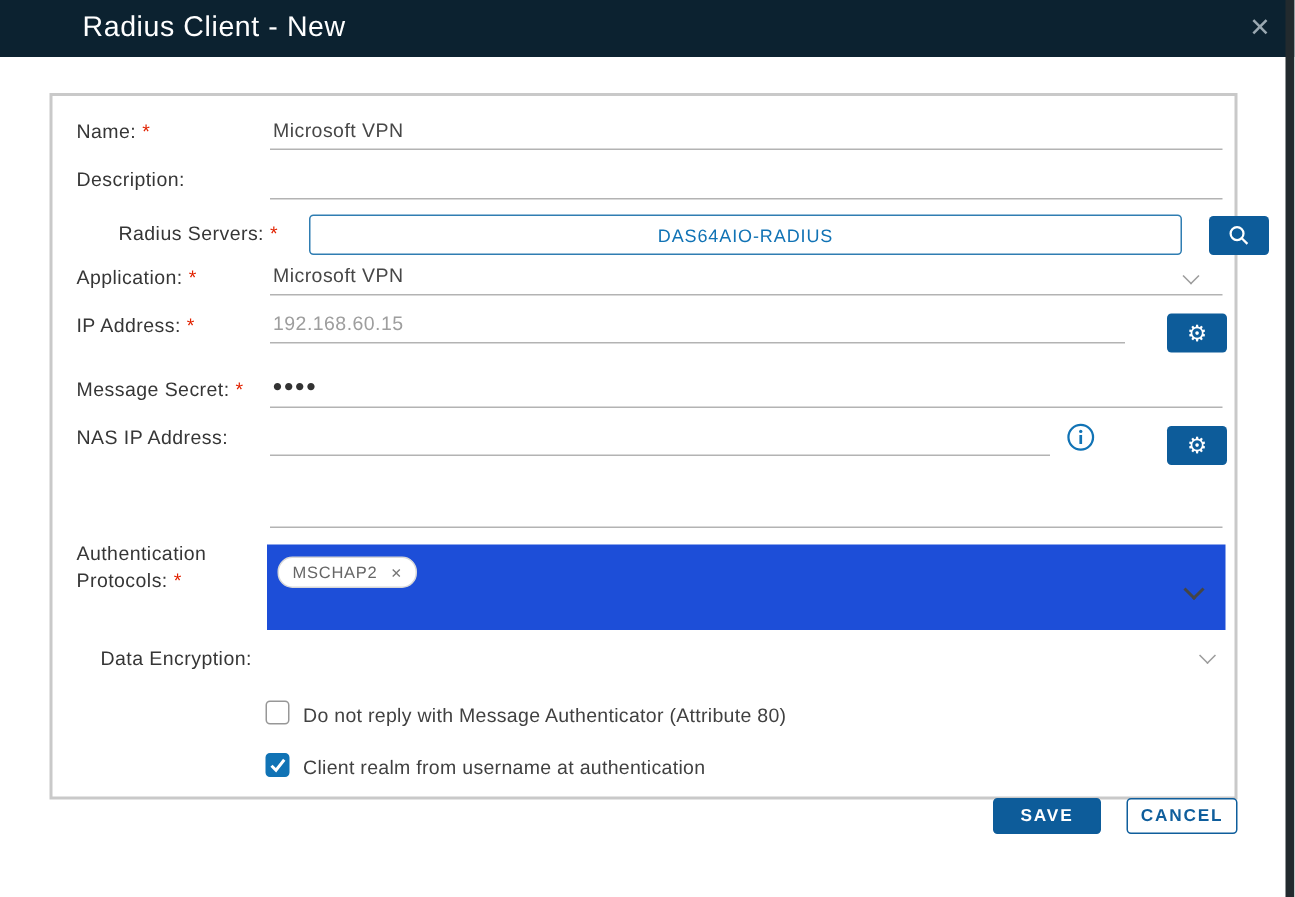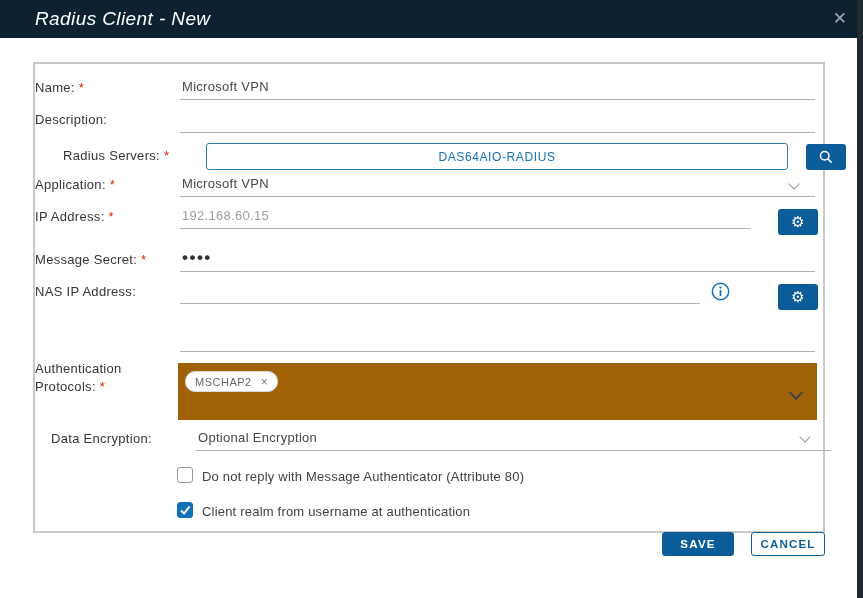--- a/index.html
+++ b/index.html
@@ -9,38 +9,37 @@
     background:#ffffff; position:relative; overflow:hidden;
     color:#333;
   }
   
   .dialog-header {
     position:absolute; left:0; top:0; width:863px; height:38px;
     background:#0c2230; display:flex; align-items:center;
   }
   .dialog-title {
     color:#ffffff; font-size:19px; font-weight:400; letter-spacing:.4px;
-    padding-left:35px;
-    font-style:italic;
+    padding-left:55px;
   }
   .close-btn {
     position:absolute; right:16px; top:8px; color:#9aa8b1; font-size:17px;
     cursor:pointer; line-height:22px;
   }
   .right-strip {
     position:absolute; right:0; top:0; width:6px; height:598px; background:#222a2e;
   }
   
   .form-box {
     position:absolute; left:33px; top:62px; width:792px; height:471px;
     border:2px solid #c9c9c9; background:#fff;
   }
   .row { position:absolute; left:0; width:100%; }
   .lbl {
-    position:absolute; left:0; width:137px; top:0; height:100%;
+    position:absolute; left:16px; width:137px; top:0; height:100%;
     font-size:13px; color:#363636; letter-spacing:.3px;
     display:flex; align-items:center;
   }
   .lbl.multiline { display:block; line-height:18px; padding-top:2px; }
   .req { color:#e12200; margin-left:4px; font-size:13px; }
   .uinput {
     position:absolute; left:145px; bottom:0; width:635px; height:26px;
     border:none; border-bottom:1px solid #b3b3b3; outline:none;
     background:transparent; font-family:inherit; font-size:13px; color:#474747;
     letter-spacing:.3px; padding:0 2px;
@@ -69,21 +68,21 @@
     border:1px solid #2f7db2; border-radius:3px; background:#fff;
     display:flex; align-items:center; justify-content:center;
     font-size:12px; color:#1173b5; letter-spacing:.6px; cursor:text;
   }
   .secret-dots {
     position:absolute; left:147px; bottom:4px; font-size:17px; font-weight:bold;
     letter-spacing:1.5px; color:#333;
   }
   .ms-area {
     position:absolute; left:143px; top:5px; width:639px; height:57px;
-    background:#a16207; cursor:pointer;
+    background:#1d4ed8; cursor:pointer;
   }
   .chip {
     position:absolute; left:7px; top:8px; height:21px; background:#fff;
     border:1px solid #d8d8d8; border-radius:10px; display:inline-flex;
     align-items:center; padding:0 9px; font-size:11px; color:#666;
     letter-spacing:.5px;
   }
   .chip-x { margin-left:9px; color:#777; font-size:12px; cursor:pointer; }
   .checkbox {
     position:absolute; left:142px; top:0; width:16px; height:16px;
@@ -208,23 +207,20 @@
         <span class="chip-x">×</span>
       </span>
       <span class="chev dark" style="left:613px;top:25px;"></span>
     </div>
   </div>
 
   <div class="row" style="top:361px;height:26px;margin-left:16px;">
     <div class="lbl">
       <span>Data Encryption:</span>
     </div>
-    <div class="select-line">
-      <span>Optional Encryption</span>
-    </div>
     <span class="chev" style="left:750px;top:8px;"></span>
   </div>
 
   <div class="row" style="top:403px;height:18px;padding-left:28px;">
     <span class="checkbox"></span>
     <span class="cb-label">Do not reply with Message Authenticator (Attribute 80)</span>
   </div>
 
   <div class="row" style="top:438px;height:18px;">
     <span class="checkbox checked">

